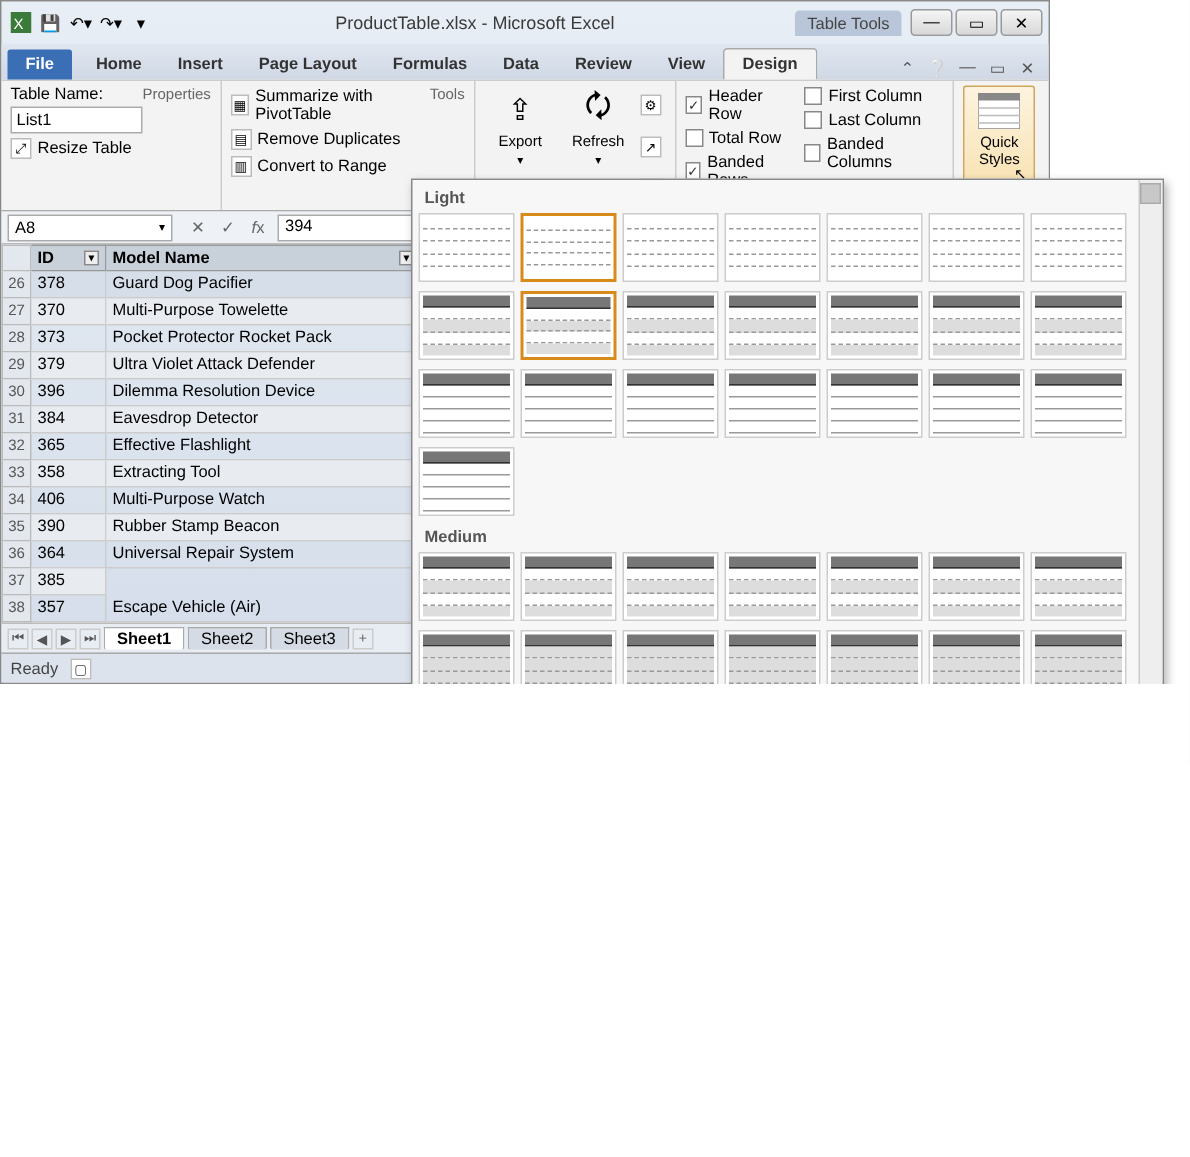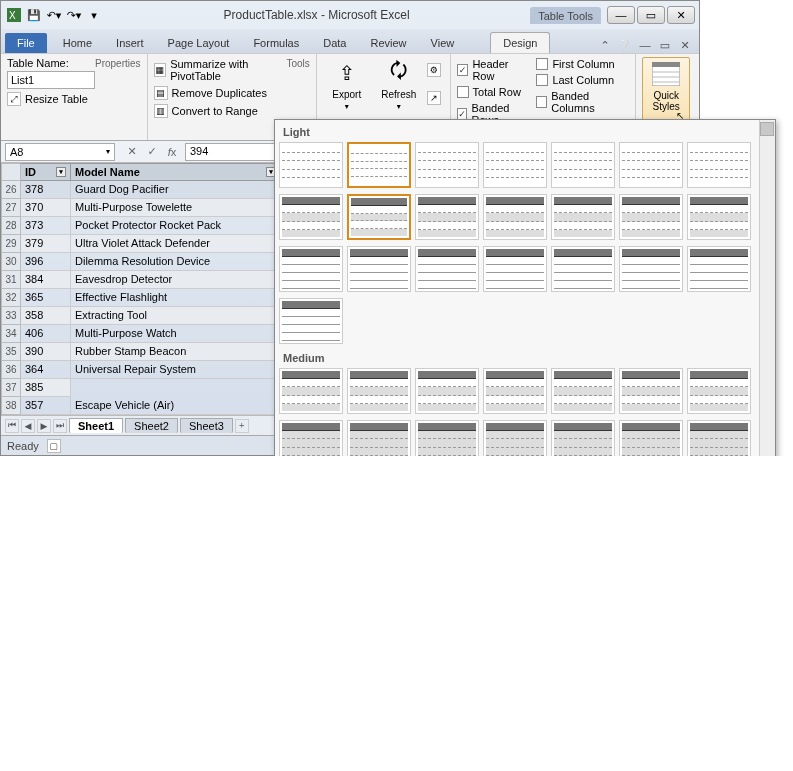--- a/index.html
+++ b/index.html
@@ -6,23 +6,23 @@
   body { background: #fff; font-size: 11px; user-select: none; }
   .window { width: 700px; border: 1px solid #888; background: linear-gradient(#e8eef5,#d4ddea); position: relative; }
   .titlebar { height: 28px; display: flex; align-items: center; padding: 0 4px; }
   .qat { display: flex; gap: 2px; align-items: center; }
   .qat-btn { width: 18px; height: 18px; display:flex; align-items:center; justify-content:center; }
   .title { flex: 1; text-align: center; font-size: 12px; color: #3a3a3a; }
   .table-tools { background: #b9c6da; padding: 3px 8px 2px 8px; border-radius: 3px 3px 0 0; font-size:11px; color:#444; margin-right:4px;}
   .win-btns { display: flex; gap: 0; }
   .win-btn { width: 28px; height: 18px; border: 1px solid #999; border-radius: 3px; margin-left:2px; display:flex; align-items:center; justify-content:center; background:linear-gradient(#f5f5f5,#d8d8d8);}
   .ribbon-tabs { display: flex; align-items: flex-end; height: 24px; padding-left: 4px; gap:0; background:linear-gradient(#e0e7f0,#d0d8e5);}
-  .tab { padding: 4px 12px; font-size: 11px; color: #333; cursor: pointer; }
+  .tab { padding: 4px 12px; font-size: 11px; color: #333; cursor: pointer; font-weight: bold; }
   .tab.file { background: #3b6fb5; color:#fff; border-radius:2px 2px 0 0; margin-right:4px;}
-  .tab.active { background: #f3f3f3; border: 1px solid #aaa; border-bottom: none; border-radius: 3px 3px 0 0; margin-left: 24px; }
+  .tab.active { background: #f3f3f3; border: 1px solid #aaa; border-bottom: none; border-radius: 3px 3px 0 0; }
   .mdi-btns { margin-left:auto; display:flex; gap:4px; padding-right:6px; align-items:center;}
   .mdi-btn { width:16px; height:16px; display:flex; align-items:center; justify-content:center; color:#555;}
   .ribbon { background: #f3f3f3; border-top:1px solid #ccc; border-bottom:1px solid #aaa; display:flex; height:88px; }
   .group { border-right:1px solid #ccc; padding:3px 6px 1px 6px; display:flex; flex-direction:row; font-size:11px; }
   .group-body { flex:1; display:flex; gap:4px; }
   .group-label { text-align:center; font-size:10px; color:#666; padding-top:1px;}
   .vstack { display:flex; flex-direction:column; gap:2px; }
   .chk-row { display:flex; align-items:center; gap:4px; font-size:11px; padding:1px 0;}
   .chk { width:12px; height:12px; border:1px solid #888; background:#fff; display:flex; align-items:center; justify-content:center; font-size:9px; color:#333;}
   .big-btn { display:flex; flex-direction:column; align-items:center; justify-content:flex-start; width:48px; padding:2px; font-size:10px; text-align:center; gap:2px;}

